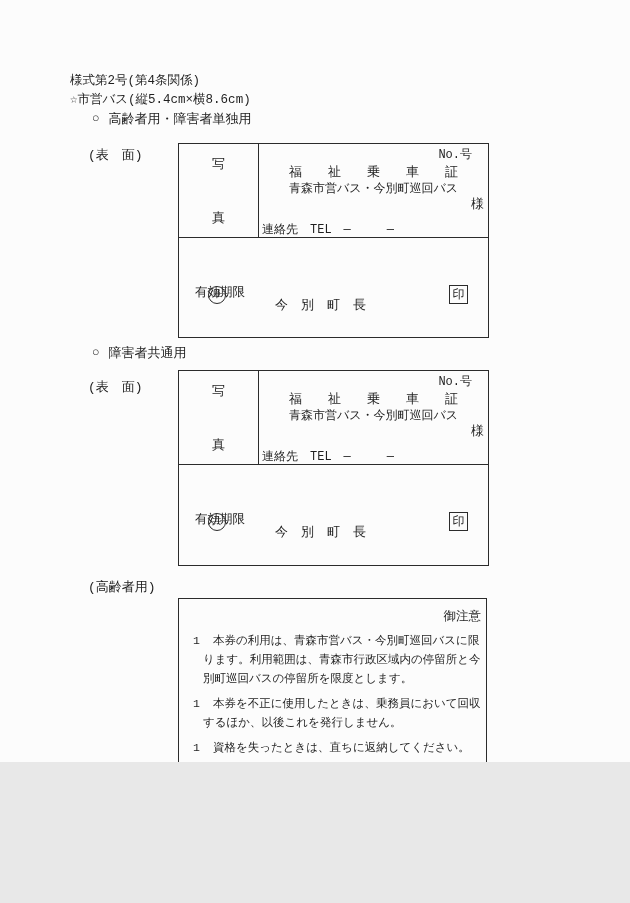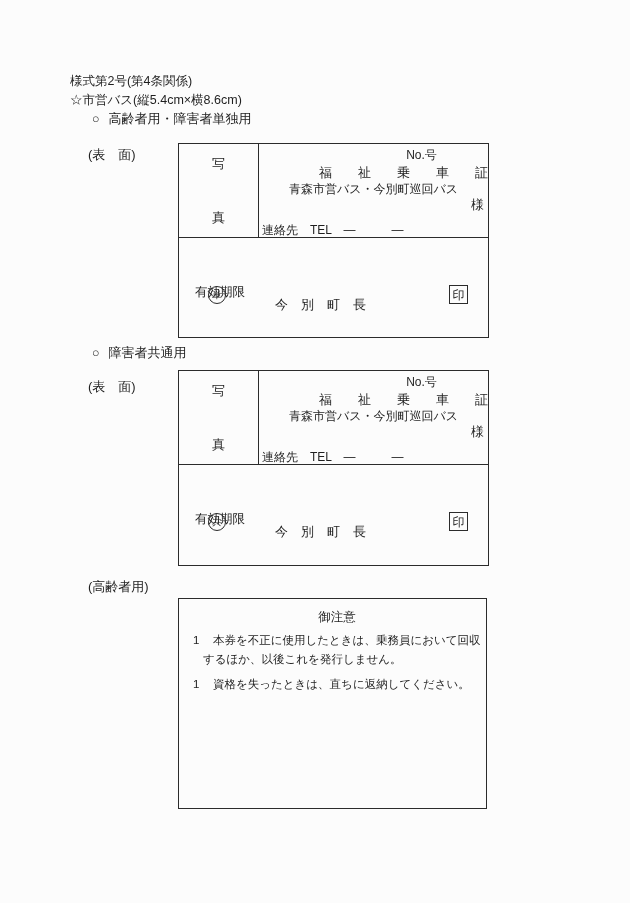--- a/index.html
+++ b/index.html
@@ -1,22 +1,22 @@
 <!DOCTYPE html>
 <html lang="ja"><head>
 <meta charset="utf-8">
 <style>
   html,body { margin:0; padding:0; background:#e8e8e8; }
   .page {
     position:relative;
-    width:630px; height:903px;
+    width:630px; height:762px;
     margin:0 auto;
     background:#fcfcfc;
     color:#1f1f1f;
-    font-family:Liberation Sans, sans-serif;
+    font-family:Liberation Mono, monospace;
     font-size:12.5px;
     overflow:hidden;
   }
   .abs { position:absolute; }
   .hdr { line-height:15px; white-space:pre; }
   .sec-heading { display:flex; align-items:center; gap:9px; font-size:13px; }
   .circle-marker { font-size:12.5px; line-height:14px; }
   .side-label { font-size:13px; white-space:pre; }
 
   
@@ -31,22 +31,22 @@
     display:flex; height:94px; box-sizing:border-box;
     border-bottom:1px solid #2b2b2b;
   }
   .photo-cell {
     width:80px; box-sizing:border-box;
     border-right:1px solid #2b2b2b;
     display:flex; flex-direction:column; justify-content:space-between; align-items:center;
     padding:11px 0 10px; font-size:13px;
   }
   .head-cell { flex:1; display:flex; flex-direction:column; padding:3px 0 0; min-width:0; }
-  .no-line { display:flex; justify-content:center; padding:0 16px 0 112px; line-height:17px; font-size:12px; }
-  .title-line { text-align:right; line-height:17px; font-size:13px; white-space:pre; }
+  .no-line { display:flex; justify-content:flex-end; padding:0 16px 0 112px; line-height:17px; font-size:12px; }
+  .title-line { text-align:center; line-height:17px; font-size:13px; white-space:pre; }
   .op-line { text-align:center; line-height:17px; font-size:12px; white-space:pre; }
   .sama-line { margin-top:auto; text-align:right; padding-right:4px; line-height:14px; font-size:13px; }
   .contact-line { padding-left:3px; line-height:18px; font-size:12px; white-space:pre;margin-top:9px; }
   .card-bottom { position:relative; flex:1; }
   .validity { position:absolute; left:16px; top:10px; font-size:12.5px;margin-top:36px; }
   .circle-mark {
     position:absolute; left:29px; top:48px;
     width:16px; height:16px; border:1px solid #2b2b2b; border-radius:50%;
     display:flex; align-items:center; justify-content:center;
     font-size:9.5px; line-height:1;
@@ -59,21 +59,21 @@
     font-size:12px; line-height:1;
   }
 
   
   .back-box {
     position:absolute; left:178px; top:598px; width:309px; height:211px;
     border:1px solid #2b2b2b; box-sizing:border-box;
     padding:9px 5px 0 14px;
     font-size:11.5px; line-height:19px;
   }
-  .notice-title { text-align:center; margin:0 0 4px 0; font-size:12.5px; }
+  .notice-title { text-align:right; margin:0 0 4px 0; font-size:12.5px; }
   .notice-item { padding-left:10px; text-indent:-10px; margin:0 0 6px 0; }
   .notice-item .num { display:inline-block; width:20px; text-indent:0; }
   .notice-footer { margin-left:50px; }
 </style>
 </head>
 <body>
 
 <div class="page">
 
   <div class="abs hdr" style="left:70px; top:74px;">様式第2号(第4条関係)</div>
@@ -142,20 +142,23 @@
       <span class="seal">印</span>
     </div>
   </div>
 
   <div class="abs side-label" style="left:88px; top:578px;">(高齢者用)</div>
 
   <div class="back-box">
     <div class="notice-title">御注意</div>
 
     <p class="notice-item">
+      <span class="num">1</span><span>本券の利用は、青森市営バス・今別町巡回バスに限ります。利用範囲は、青森市行政区域内の停留所と今別町巡回バスの停留所を限度とします。</span>
+    </p>
+    <p class="notice-item">
       <span class="num">1</span><span>本券を不正に使用したときは、乗務員において回収するほか、以後これを発行しません。</span>
     </p>
     <p class="notice-item">
       <span class="num">1</span><span>資格を失ったときは、直ちに返納してください。</span>
     </p>
 
   </div>
 
 </div>
 

